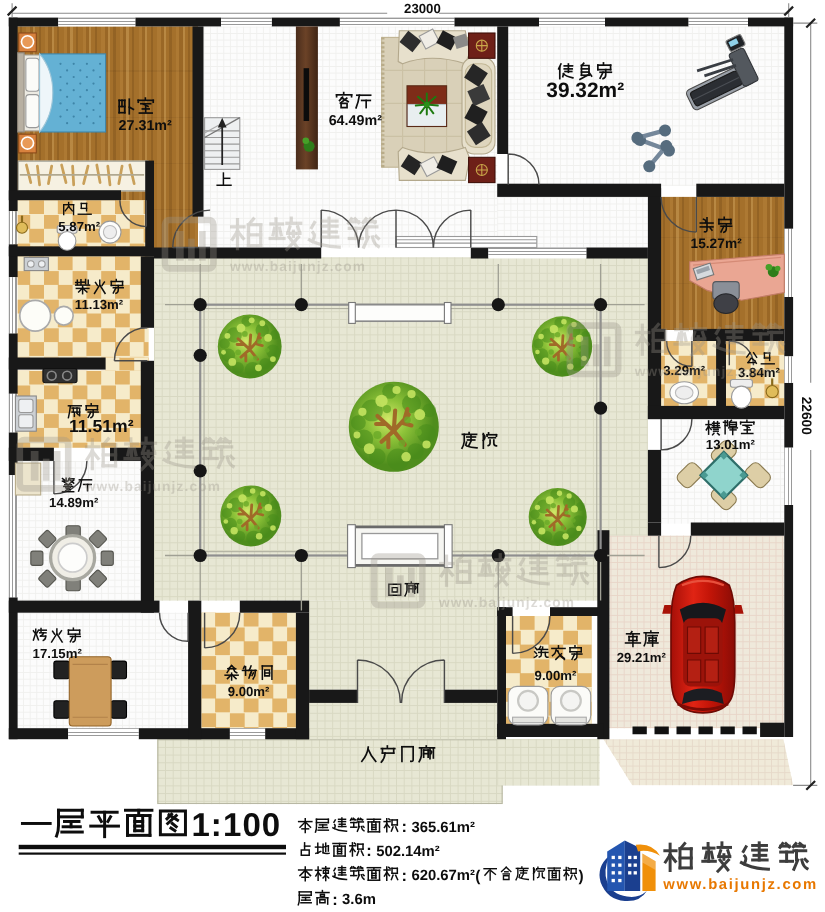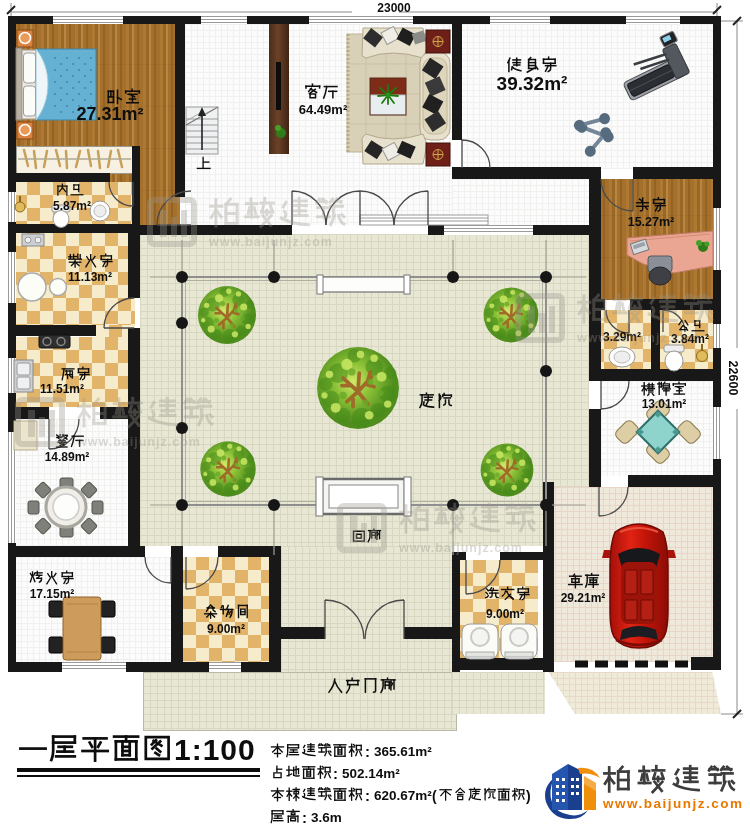--- a/index.html
+++ b/index.html
@@ -474,36 +474,36 @@
 <path d="M615,532 Q639,516 663,532 Q668,544 668,566 L668,610 Q668,632 663,638 Q656,648 639,648 Q622,648 615,638 Q610,632 610,610 L610,566 Q610,544 615,532 Z" fill="url(#carg)" stroke="#6e0a04" stroke-width="1.5"></path>
 <path d="M618,554 Q639,542 660,554 L656,568 Q639,560 622,568 Z" fill="#17181c"></path>
 <rect x="621" y="562" width="36" height="62" rx="7" fill="#9c130a"></rect>
 <path d="M625,570 h12 v24 h-12 z M641,570 h12 v24 h-12 z M625,600 h12 v20 h-12 z M641,600 h12 v20 h-12 z" fill="#b42013" stroke="#6e0a04"></path>
 <path d="M622,630 Q639,622 656,630 L658,640 Q639,633 620,640 Z" fill="#1c1d22"></path>
 <path d="M610,550 h-6 l-2,8 h8 z M668,550 h6 l2,8 h-8 z" fill="#a81208"></path>
 <path d="M620,532 Q639,524 658,532" stroke="#e8503c" stroke-width="2" fill="none"></path>
 <path d="M616,640 Q639,650 662,640" stroke="#7a0b05" stroke-width="2.5" fill="none"></path>
 </g>
 </svg>
-<div class="lab" style="left:110px;top:114px;font-size:18px">27.31m²</div>
+<div class="lab" style="left:132px;top:114px;font-size:13px">27.31m²</div>
 <div class="lab" style="left:323px;top:109px;font-size:13px">64.49m²</div>
 <div class="lab" style="left:532px;top:83px;font-size:19px">39.32m²</div>
 <div class="lab" style="left:651px;top:222px;font-size:12.5px">15.27m²</div>
 <div class="lab" style="left:72px;top:206px;font-size:12px">5.87m²</div>
 <div class="lab" style="left:90px;top:277px;font-size:12px">11.13m²</div>
-<div class="lab" style="left:62px;top:389px;font-size:12px">11.51m²</div>
+<div class="lab" style="left:92px;top:389px;font-size:16px">11.51m²</div>
 <div class="lab" style="left:67px;top:457px;font-size:12px">14.89m²</div>
 <div class="lab" style="left:52px;top:594px;font-size:12px">17.15m²</div>
 <div class="lab" style="left:226px;top:629px;font-size:12px">9.00m²</div>
 <div class="lab" style="left:505px;top:614px;font-size:12px">9.00m²</div>
 <div class="lab" style="left:583px;top:598px;font-size:12px">29.21m²</div>
 <div class="lab" style="left:664px;top:404px;font-size:12px">13.01m²</div>
 <div class="lab" style="left:690px;top:339px;font-size:12px">3.84m²</div>
 <div class="lab" style="left:622px;top:337px;font-size:12px">3.29m²</div>
-<div class="lab" style="left:394px;top:8px;font-size:12px">23000</div>
+<div class="lab" style="left:384px;top:8px;font-size:12px">23000</div>
 <div class="lab" style="left:733px;top:378px;font-size:12.5px;transform:translate(-50%,-50%) rotate(90deg)">22600</div>
 <div class="abs" style="left:17px;top:768px;width:243px;height:4px;background:#0d0d0d"></div>
 <div class="abs" style="left:17px;top:775px;width:243px;height:1.5px;background:#0d0d0d"></div>
 <div class="wall" style="left:691px;top:657px;width:22px;height:13px"></div>
 <svg class="abs" style="left:538px;top:758px" width="200" height="62" viewBox="0 0 200 62">
 <g>
 <path d="M8,44 Q4,30 16,20 Q10,34 14,44 Q18,55 32,57 Q42,59 50,52 Q44,62 30,61 Q14,60 8,44 Z" fill="#1b3f8f"></path>
 <polygon points="14,16 30,6 30,52 14,52" fill="#2456b0"></polygon>
 <polygon points="30,6 44,13 44,52 30,52" fill="#1b3f8f"></polygon>
 <g fill="#fff">

